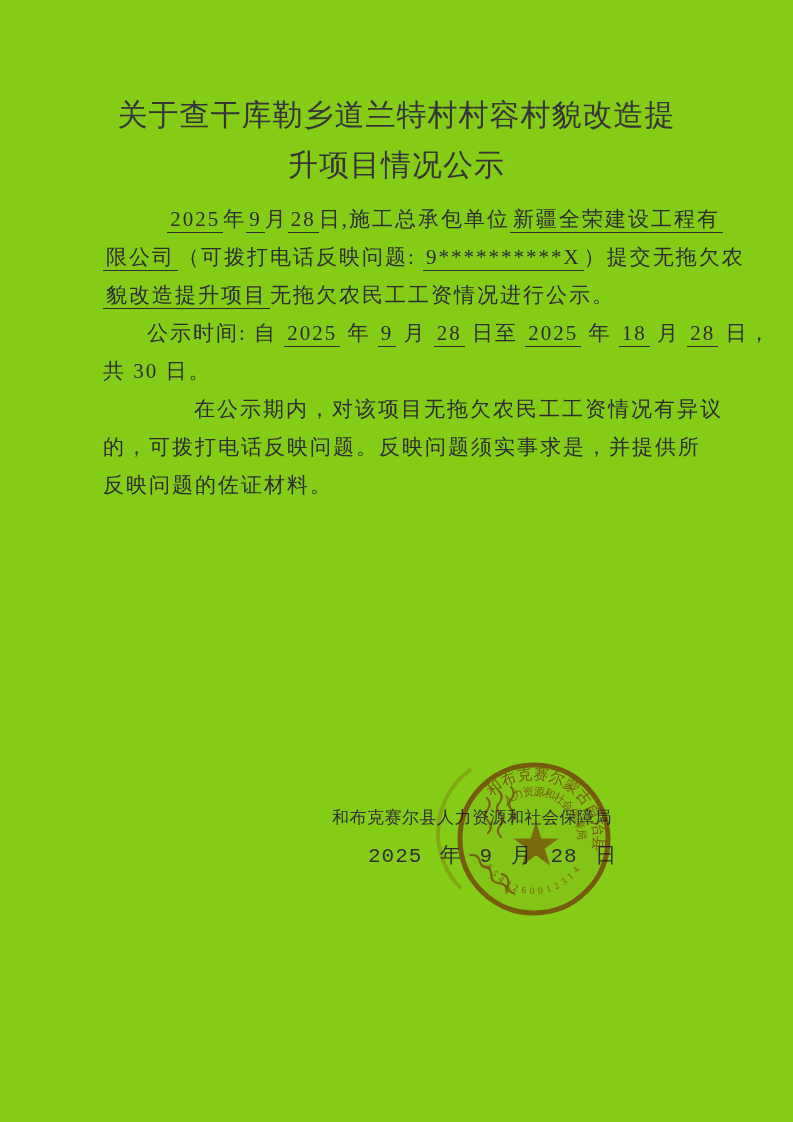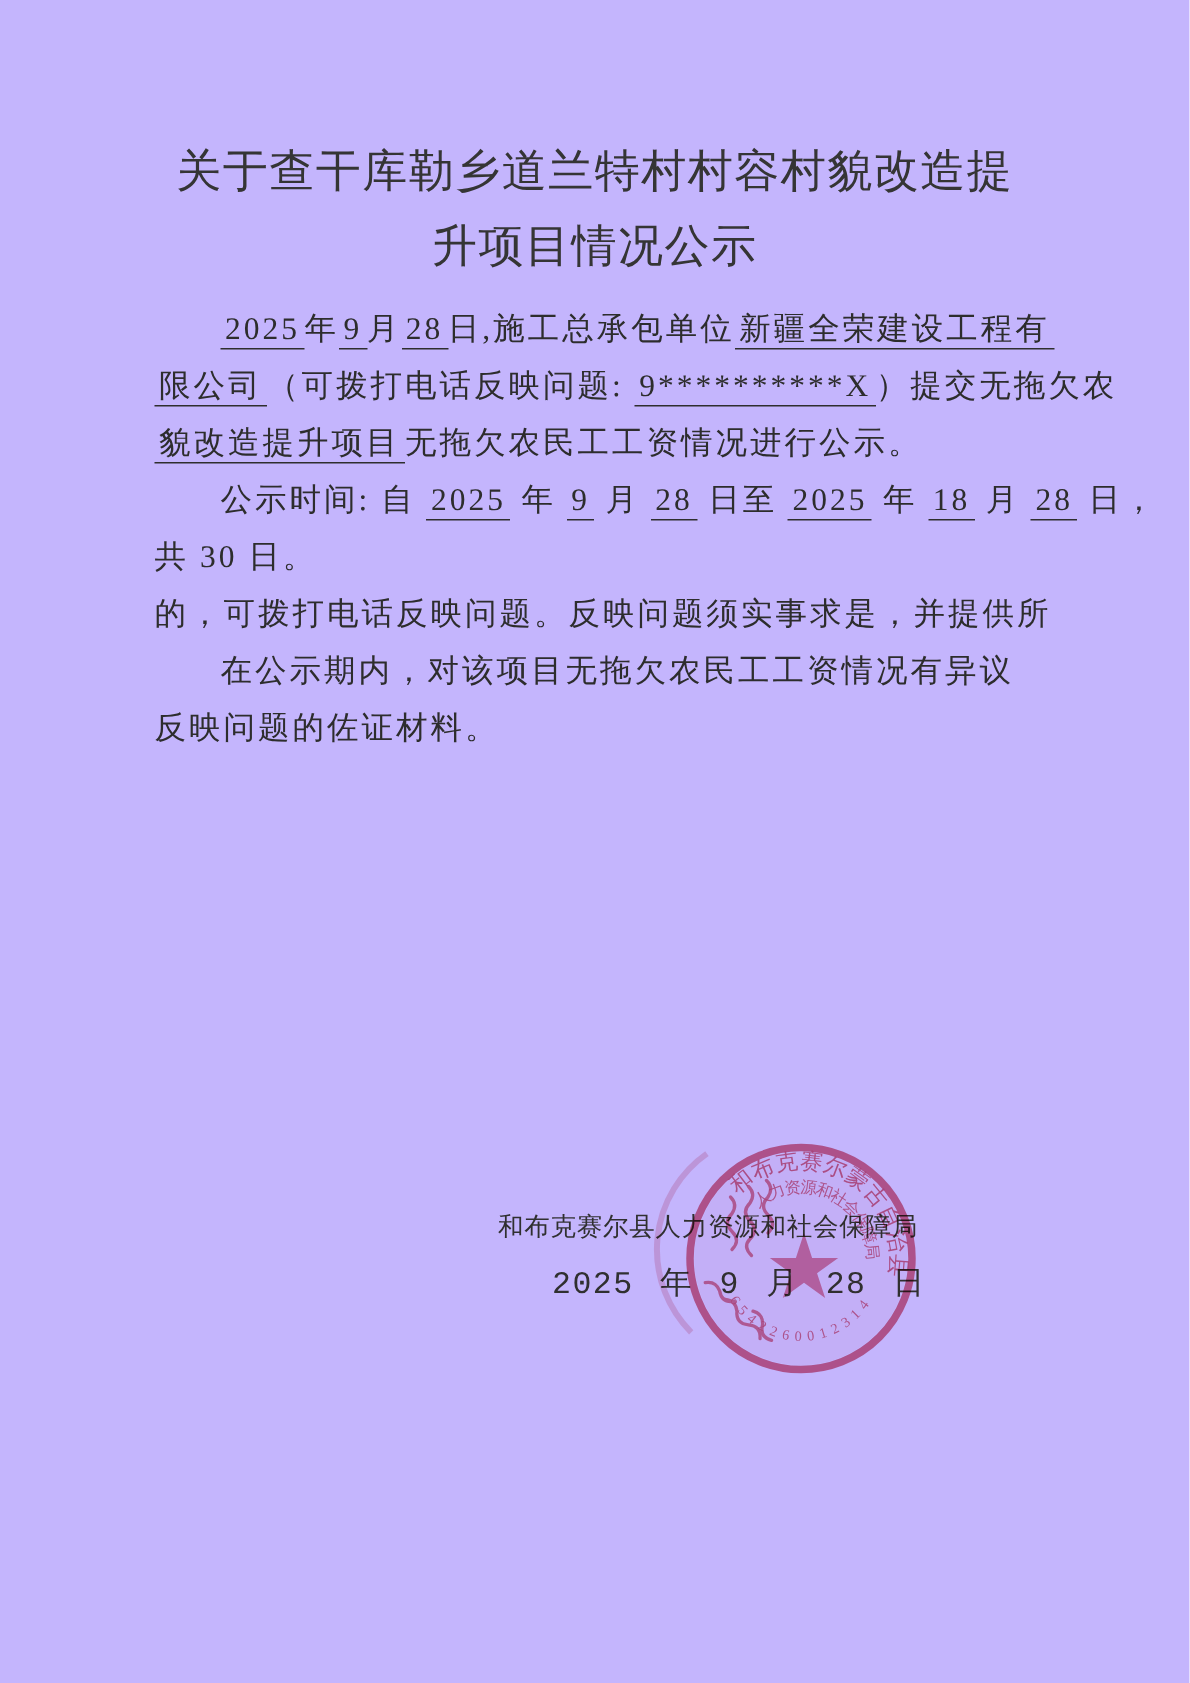--- a/index.html
+++ b/index.html
@@ -3,35 +3,35 @@
 <meta charset="utf-8">
 <style>
   html, body { margin: 0; padding: 0; }
   body {
     width: 793px; height: 1122px;
     background: #ffffff;
     font-family: "Liberation Serif", "DejaVu Serif", serif;
     color: #2d2d2d;
     overflow: hidden;
   }
-  .page { position: relative; width: 793px; height: 1122px; background: #c4b5fd; }
+  .page { position: relative; width: 793px; height: 1122px; background: #84cc16; }
 
   .title {
     position: absolute; top: 90px; left: 0; width: 793px;
     text-align: center;
     font-size: 30px; line-height: 50px; letter-spacing: 1px;
     color: #353535;
   }
 
   .body-text {
     position: absolute; top: 200px; left: 103px; width: 620px;
     font-size: 21px; line-height: 38px; letter-spacing: 2px;
   }
   .line { white-space: pre; }
-  .line.indent { padding-left: 44px; }
+  .line.indent { padding-left: 44px; text-align: right; }
   .u { border-bottom: 1.5px solid #2e2e2e; padding: 0 3px 1px 3px; }
 
   .contact {
     position: absolute; top: 570px; left: 103px; width: 620px;
     font-size: 21px; line-height: 41px; letter-spacing: 2px;
     white-space: pre;
   }
   .contact .line { padding-left: 52px; }
 
   .signature {
@@ -64,22 +64,22 @@
     <div>关于查干库勒乡道兰特村村容村貌改造提</div>
     <div>升项目情况公示</div>
   </div>
 
   <div class="body-text">
       <div class="line indent"><span class="u">2025</span><span>年</span><span class="u">9</span><span>月</span><span class="u">28</span><span>日,施工总承包单位</span><span class="u">新疆全荣建设工程有</span></div>
       <div class="line"><span class="u">限公司</span><span>（可拨打电话反映问题: </span><span class="u">9**********X</span><span>）提交无拖欠农</span></div>
       <div class="line"><span class="u">貌改造提升项目</span><span>无拖欠农民工工资情况进行公示。</span></div>
       <div class="line indent"><span>公示时间: 自 </span><span class="u">2025</span><span> 年 </span><span class="u">9</span><span> 月 </span><span class="u">28</span><span> 日至 </span><span class="u">2025</span><span> 年 </span><span class="u">18</span><span> 月 </span><span class="u">28</span><span> 日，</span></div>
       <div class="line"><span>共 30 日。</span></div>
+      <div class="line indent"><span>在公示期内，对该项目无拖欠农民工工资情况有异议</span></div>
       <div class="line"><span>的，可拨打电话反映问题。反映问题须实事求是，并提供所</span></div>
-      <div class="line indent"><span>在公示期内，对该项目无拖欠农民工工资情况有异议</span></div>
       <div class="line"><span>反映问题的佐证材料。</span></div>
     </div>
 
 
   <div class="signature">和布克赛尔县人力资源和社会保障局</div>
   <div class="sign-date">2025 年 9 月 28 日</div>
 
   <svg class="seal" viewBox="425 728 225 225" xmlns="http://www.w3.org/2000/svg">
     <defs>
       <path id="arcOuter" d="M 491.6 796.6 A 60 60 0 0 1 592 854.5" fill="none"></path>

